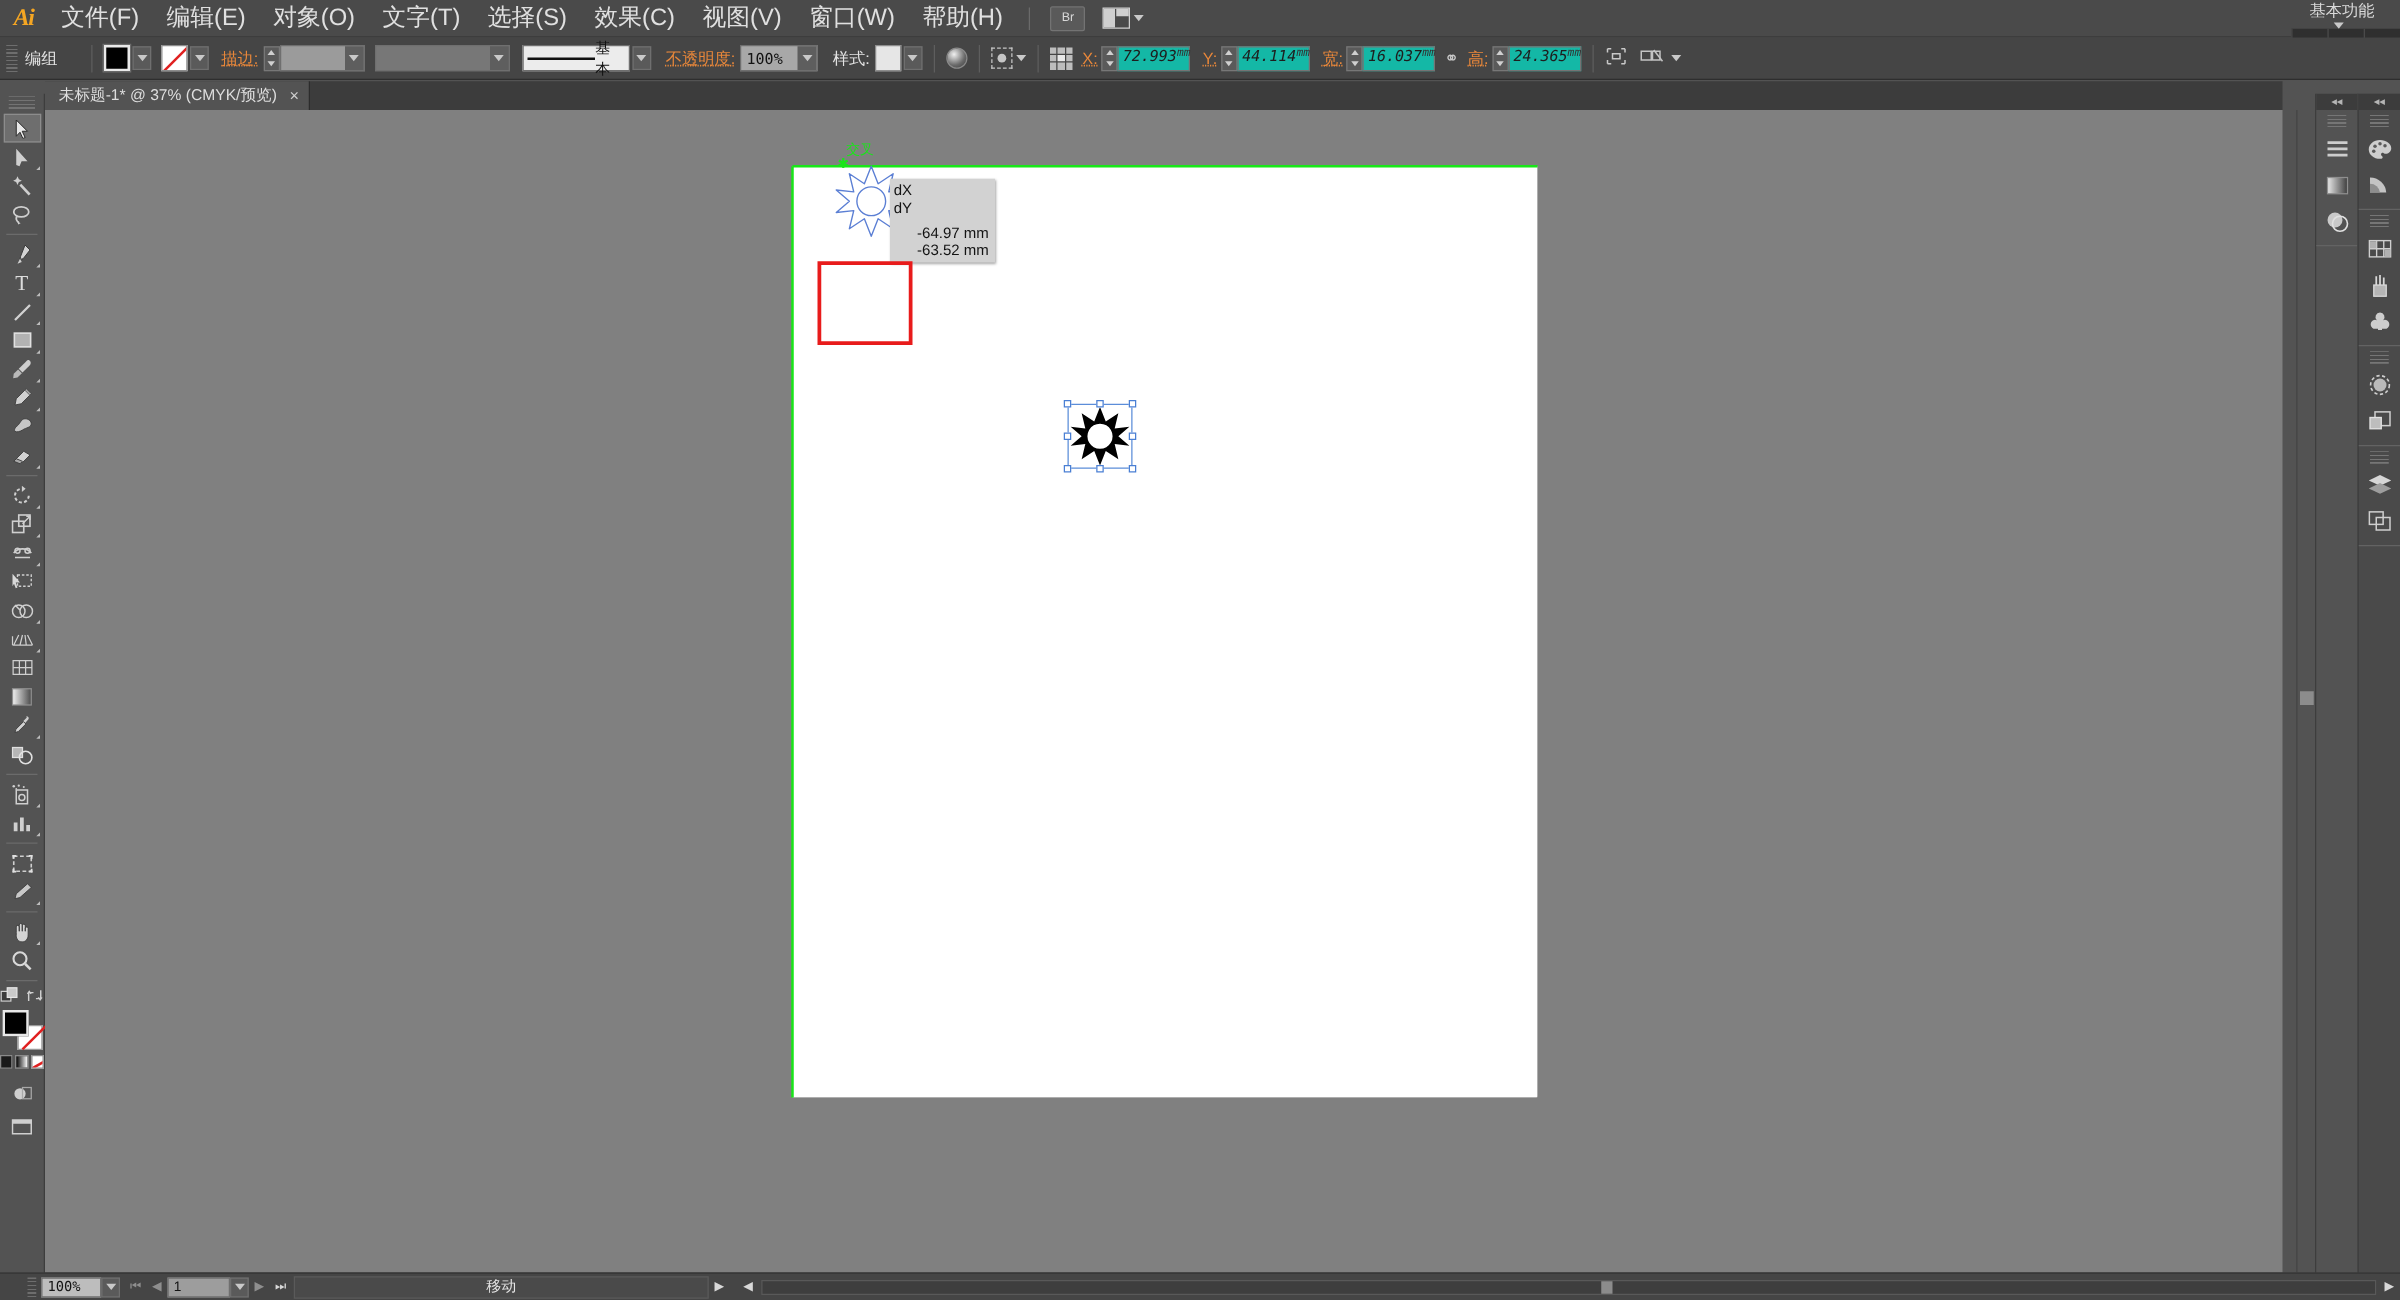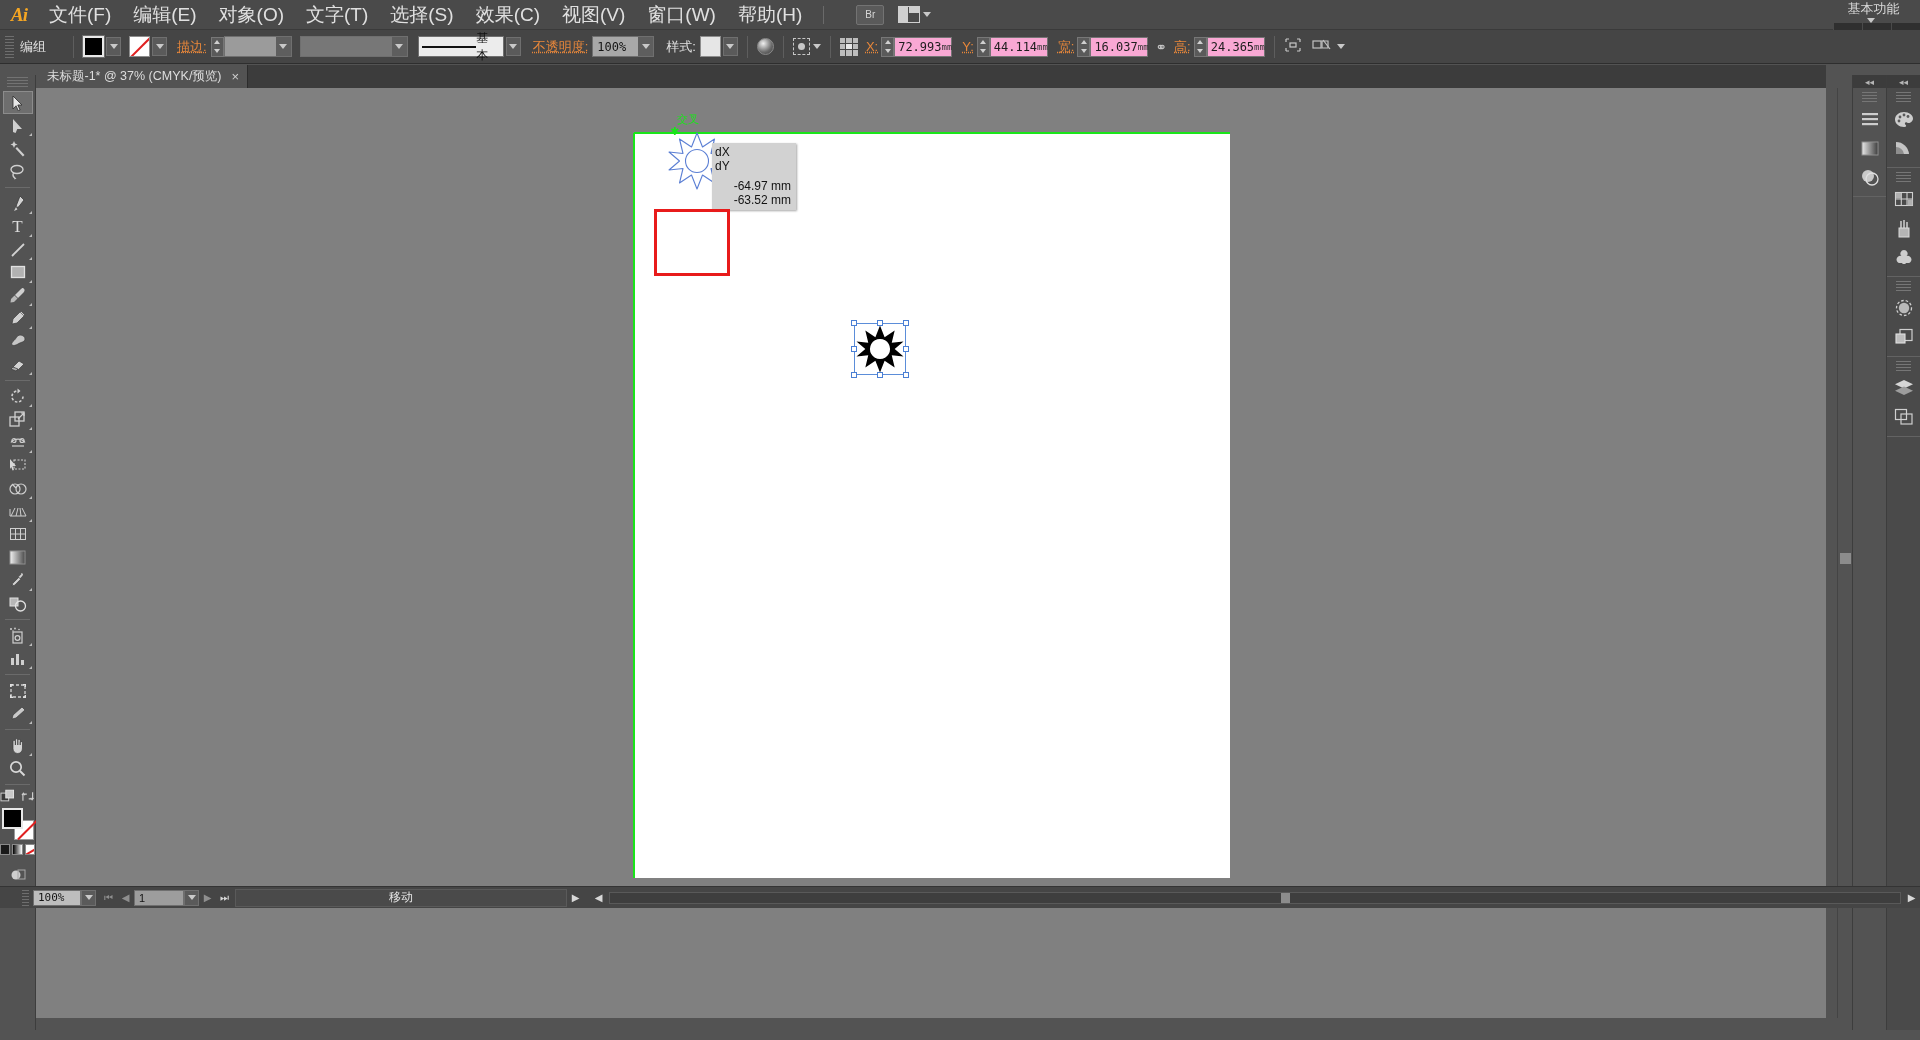--- a/index.html
+++ b/index.html
@@ -2,42 +2,42 @@
 <html><head>
 <meta charset="utf-8">
 <style>
   * { box-sizing: border-box; margin:0; padding:0; }
   html,body { width:1920px; height:1040px; overflow:hidden; }
   body {
     font-family: "Liberation Sans", "DejaVu Sans", sans-serif;
     background:#535353; color:#d6d6d6; font-size:13px;
     -webkit-font-smoothing:antialiased;
   }
-  .app { position:relative; width:1920px; height:908px; }
+  .app { position:relative; width:1920px; height:1040px; }
 
   
   .menubar {
     position:absolute; left:0; top:0; width:1920px; height:30px;
     background:#4a4a4a; display:flex; align-items:center;
     border-bottom:1px solid #3a3a3a;
   }
   .ai-logo {
     width:38px; height:30px; display:flex; align-items:center; justify-content:center;
     color:#f5a623; font-weight:bold; font-size:19px; font-style:italic;
     font-family:"Liberation Serif", serif; letter-spacing:-1px;
   }
   .menu-item {
     padding:0 11px; height:30px; line-height:30px; font-size:19px; color:#e0e0e0;
     white-space:nowrap; cursor:default;
   }
   .mb-sep { width:1px; height:18px; background:#6a6a6a; margin:0 10px; }
   .br-btn {
     width:28px; height:20px; border:1px solid #737373; background:#5a5a5a;
     display:flex; align-items:center; justify-content:center;
-    font-size:10px; color:#d8d8d8; border-radius:2px; margin-left:22px;
+    font-size:10px; color:#d8d8d8; border-radius:2px; margin-left:6px;
   }
   .arrange-btn { display:flex; align-items:center; margin-left:14px; gap:3px; }
   .arrange-ic { width:22px; height:17px; border:1.5px solid #cfcfcf; position:relative; background:#4a4a4a; }
   .arrange-ic:before { content:""; position:absolute; left:0; top:0; bottom:0; width:9px; background:#cfcfcf; }
   .arrange-ic:after { content:""; position:absolute; right:0; top:0; width:10px; height:6px; background:#cfcfcf; }
   .caret { width:0;height:0;border-left:4px solid transparent;border-right:4px solid transparent;border-top:5px solid #c9c9c9; }
   .mb-right { margin-left:auto; display:flex; align-items:center; height:30px;flex-direction:column; }
   .workspace-lbl { font-size:13px; color:#d9d9d9; padding:0 6px 0 12px; }
   .win-btns { display:flex; margin-left:12px; height:30px; }
   .win-btn {
@@ -72,23 +72,23 @@
     display:flex; align-items:center; justify-content:center; margin-left:2px;
   }
   .spin {
     width:13px; height:20px; background:#5a5a5a; border:1px solid #777;
     display:flex; flex-direction:column; align-items:center; justify-content:space-around;
   }
   .spin i { width:0;height:0;border-left:3px solid transparent;border-right:3px solid transparent; display:block;}
   .spin i.up { border-bottom:4px solid #d0d0d0; }
   .spin i.dn { border-top:4px solid #d0d0d0; }
   .field {
-    height:20px; background:#f9a8d4; border:1px solid #747474; color:#1e1e1e;
+    height:20px; background:#14b8a6; border:1px solid #747474; color:#1e1e1e;
     font-size:12px; font-family:"DejaVu Sans Mono", monospace;
-    display:flex; align-items:center; padding:0 3px; justify-content:space-between;
+    display:flex; padding:0 3px; justify-content:space-between;font-style:italic;
   }
   .select-ctl {
     height:21px; background:#9b9b9b; border:1px solid #6f6f6f;
     display:flex; align-items:center; justify-content:flex-end; padding-right:0;
   }
   .select-ctl .arw { width:15px;height:19px; background:#5e5e5e; display:flex;align-items:center;justify-content:center; }
   .stroke-prof {
     width:86px; height:21px; background:#ececec; border:1px solid #6f6f6f;
     display:flex; align-items:center; justify-content:space-between; padding:0 3px;
     color:#111; font-size:12px;

